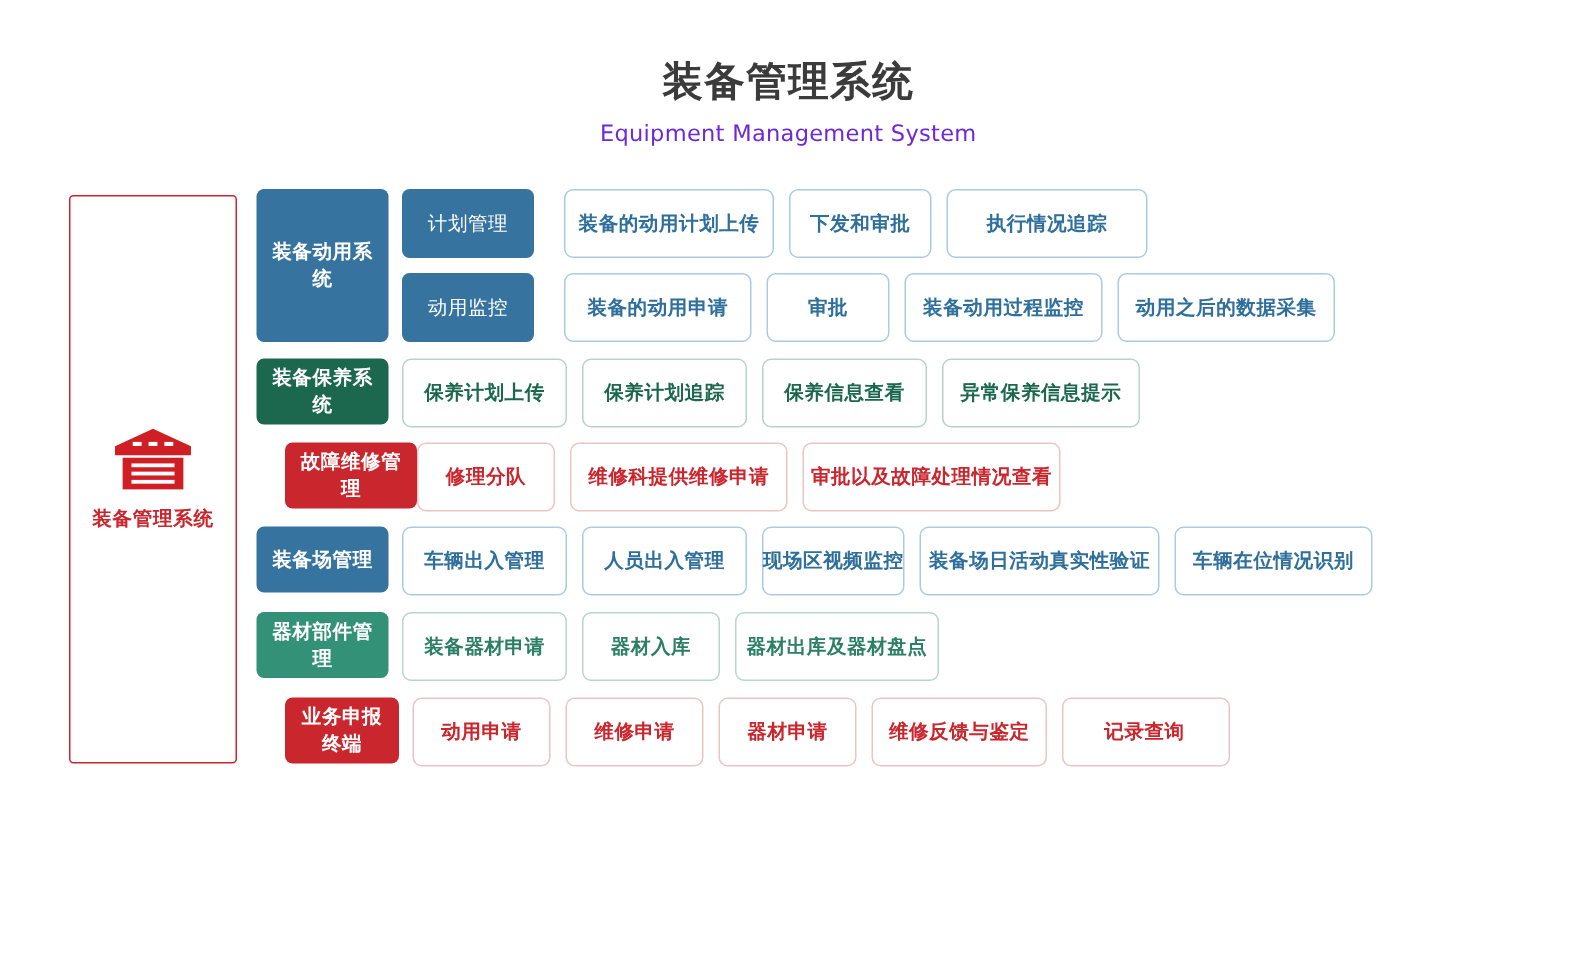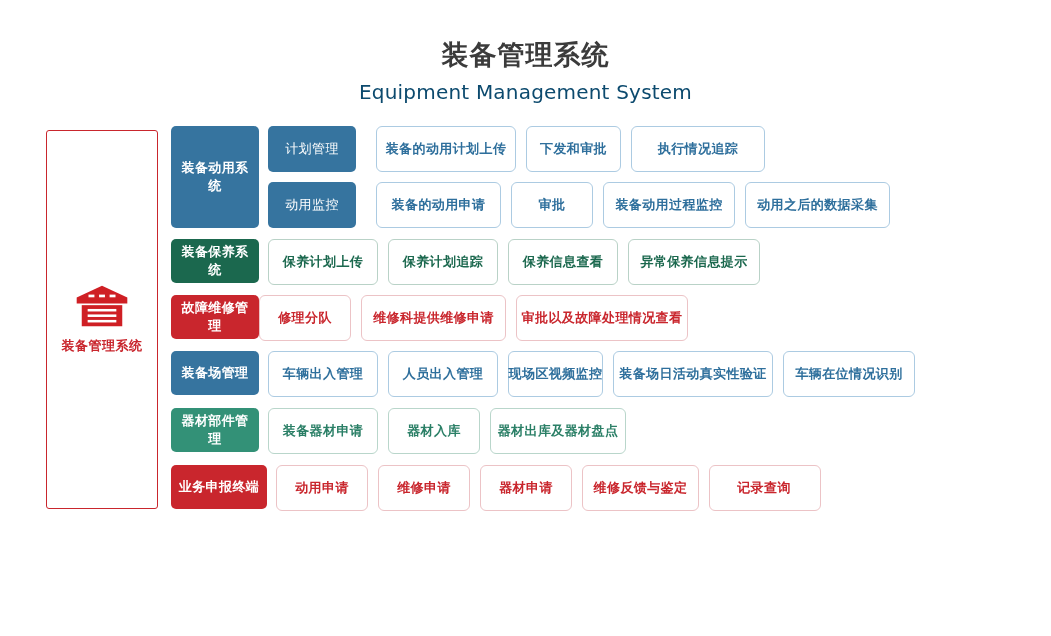--- a/index.html
+++ b/index.html
@@ -25,22 +25,22 @@
   }
   #page-title {
     font-size: 27px;
     font-weight: bold;
     color: #3b3b3b;
     letter-spacing: 1px;
     line-height: 34px;
   }
   #page-subtitle {
     margin-top: 8px;
-    font-size: 20px;
-    color: #0c4a6e;
+    font-size: 15px;
+    color: #6d28d9;
     font-weight: normal;
     letter-spacing: 0.2px;
   }
 
   
   #system-panel {
     position: absolute;
     left: 46px;
     top: 130px;
     width: 112px;
@@ -88,21 +88,21 @@
     align-items: center;
     justify-content: center;
     text-align: center;
     letter-spacing: 0.4px;
     box-sizing: border-box;
     flex: none;
     padding: 0 6px;
   }
   .cat-box.blue   { background: #36749f; }
   .cat-box.green  { background: #1b684e; }
-  .cat-box.red    { background: #c9262d; }
+  .cat-box.red    { background: #c9262d; margin-left: 19px; }
   .cat-box.teal   { background: #339177; }
 
   
   .subgroups {
     display: flex;
     flex-direction: column;
     gap: 10px;
     margin-left: 9px;
   }
   .subgroup-row {
@@ -228,21 +228,21 @@
     </div>
     <div class="row" style="top: 282px;">
       <div class="cat-box teal" style="width: 88px; height: 44px;">器材部件管理</div>
       <div class="leaf-list" style="margin-left: 9px;">
         <div class="leaf teal" style="width: 110px;">装备器材申请</div>
         <div class="leaf teal" style="width: 92px;">器材入库</div>
         <div class="leaf teal" style="width: 136px;">器材出库及器材盘点</div>
       </div>
     </div>
     <div class="row" style="top: 339px;">
-      <div class="cat-box red" style="width: 96px; height: 44px;">业务申报终端</div>
+      <div class="cat-box red" style="width: 76px; height: 44px;">业务申报终端</div>
       <div class="leaf-list" style="margin-left: 9px;">
         <div class="leaf red" style="width: 92px;">动用申请</div>
         <div class="leaf red" style="width: 92px;">维修申请</div>
         <div class="leaf red" style="width: 92px;">器材申请</div>
         <div class="leaf red" style="width: 117px;">维修反馈与鉴定</div>
         <div class="leaf red" style="width: 112px; padding-left: 12px;">记录查询</div>
       </div>
     </div>
   </div>
 

